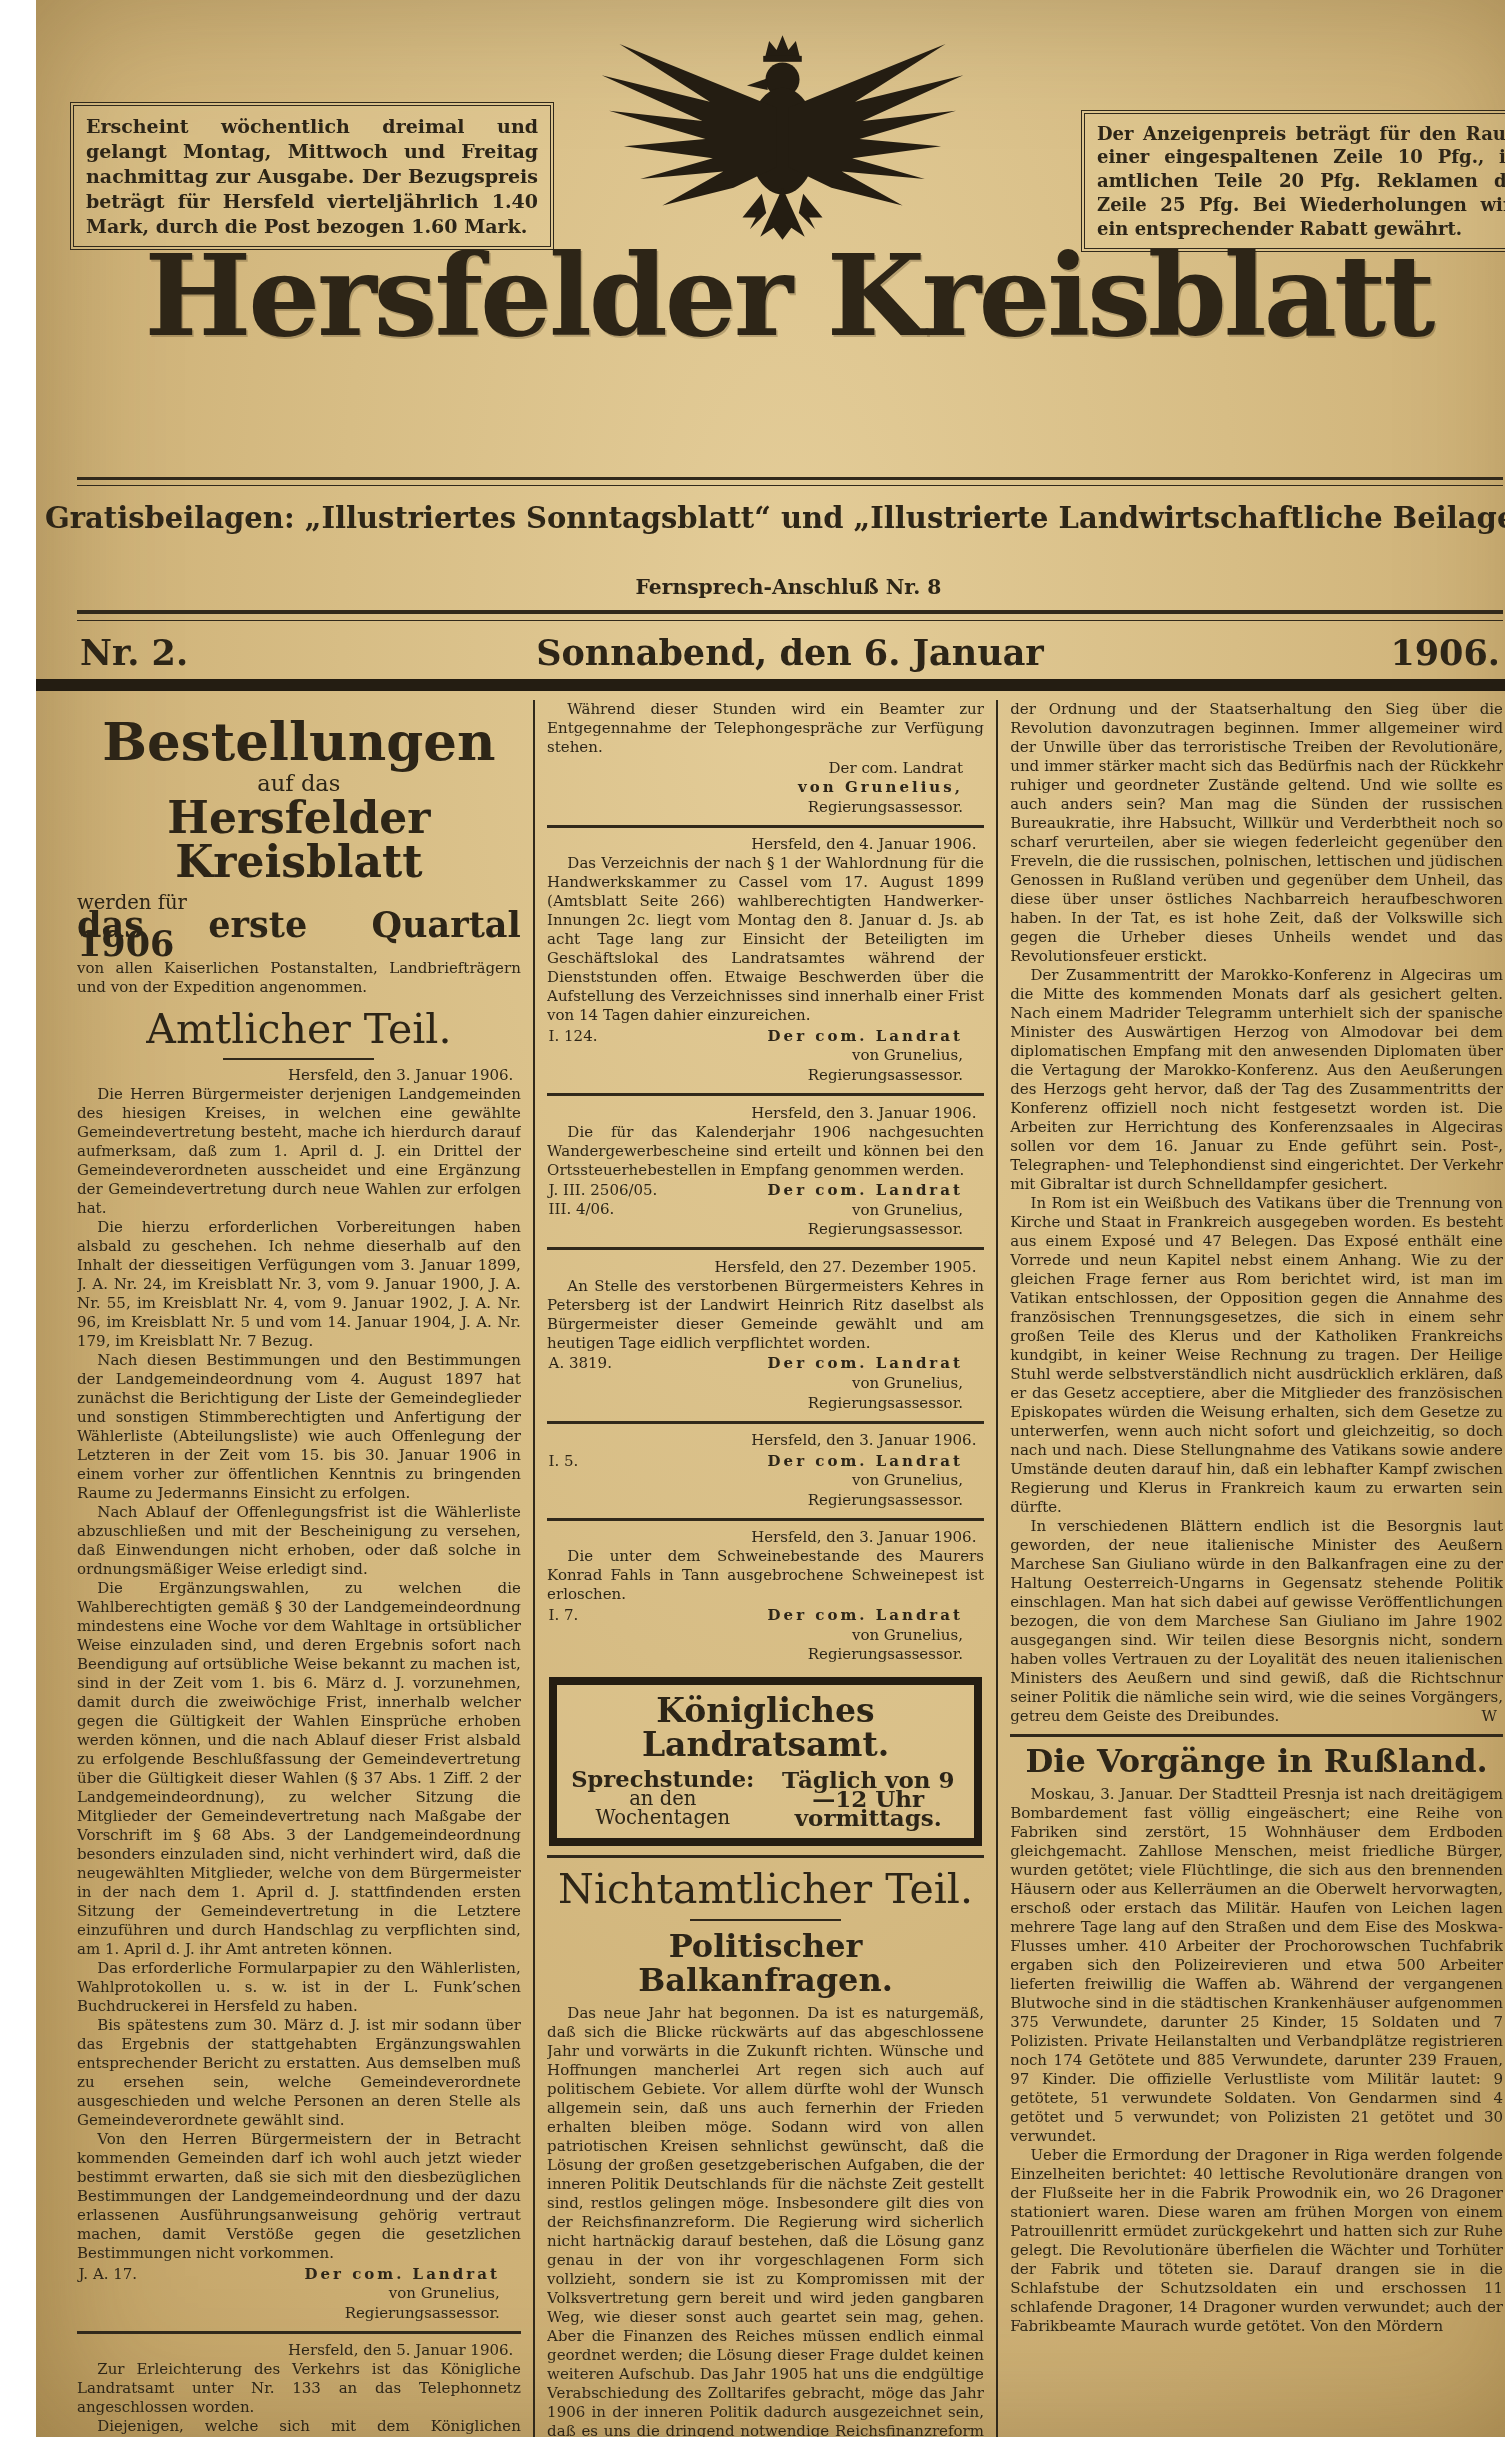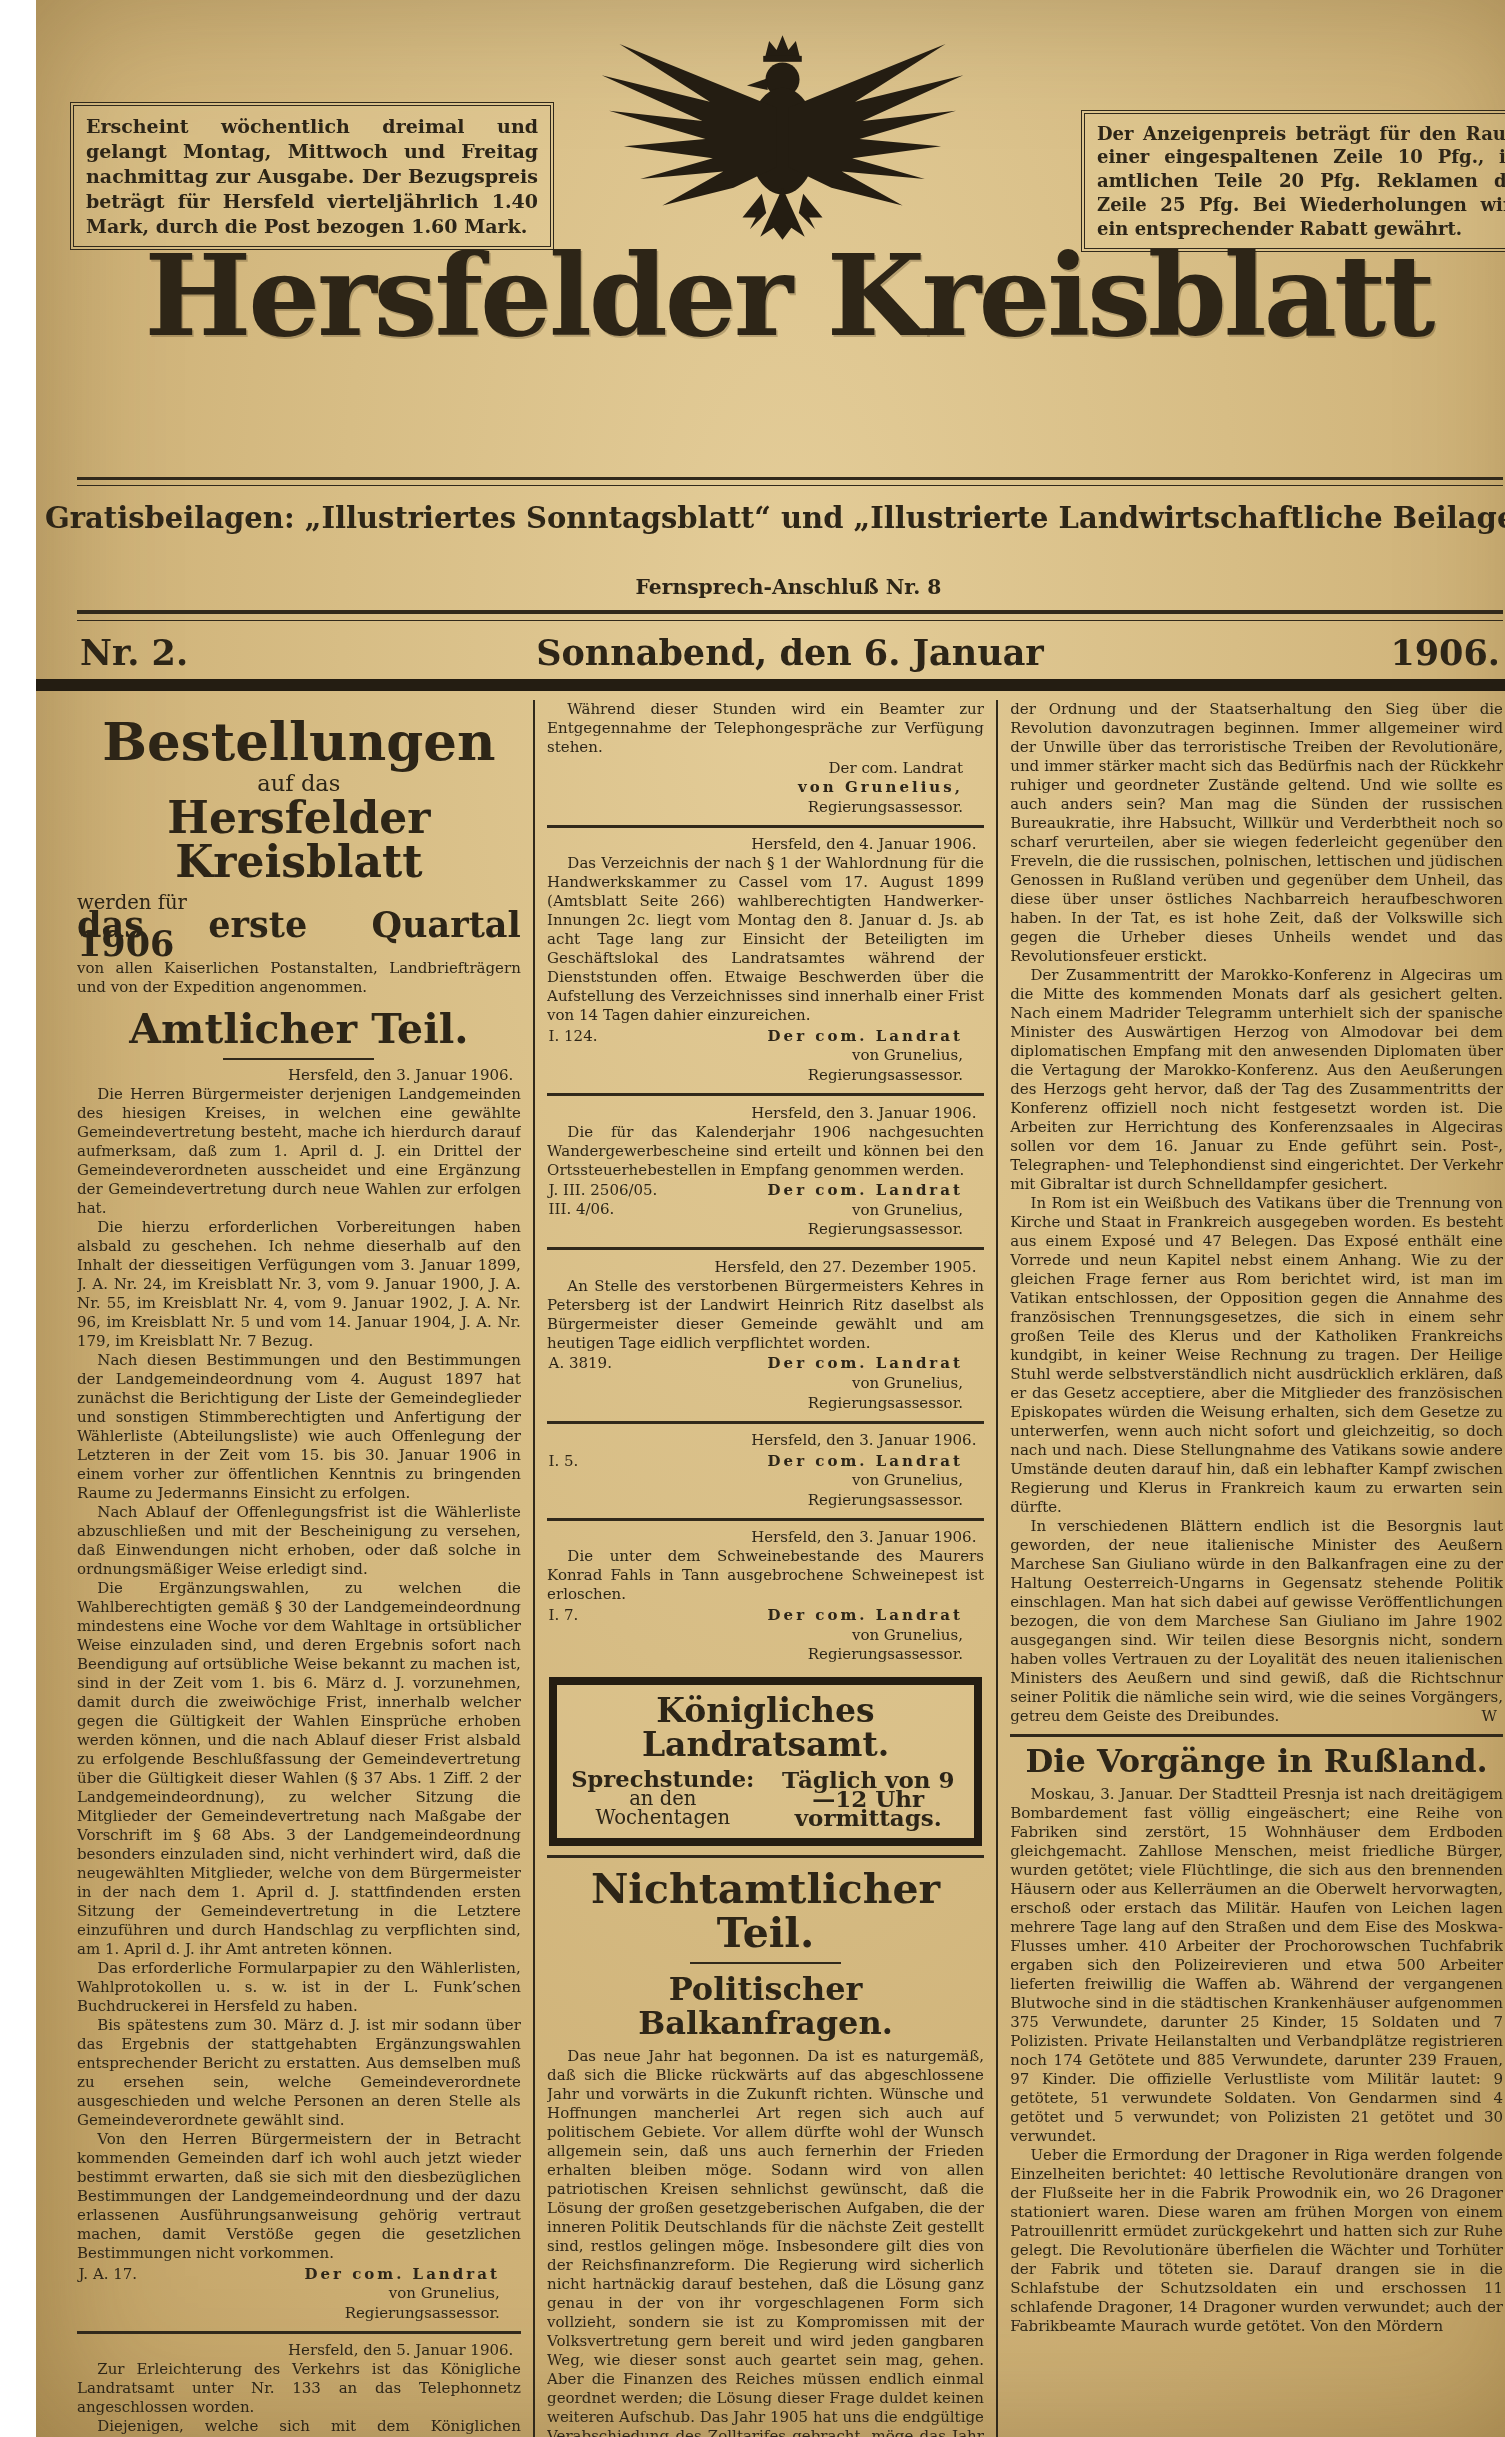--- a/index.html
+++ b/index.html
@@ -33,21 +33,21 @@
   .columns{position:absolute;top:700px;left:41px;width:1426px;height:1738px;display:flex;}
   .col{overflow:hidden;font-size:15px;line-height:19px;text-align:justify;height:100%;}
   .col-a{width:444px;} .col-b{width:437px;} .col-c{width:493px;}
   .colrule{width:2.3px;background:#31291b;margin:0 12px;height:100%;flex:none;}
   
   .p{margin:0;text-indent:1.35em;}
   .pn{margin:0;text-indent:0;}
   .dateline{text-align:right;padding-right:7.5px;margin-top:3px;}
   .rule{border:none;border-top:3px solid #31291b;margin:7.5px 0;}
   .h1wrap{margin:10.5px 0 6px;}
-  .h1{font-size:41px;font-weight:bold;text-align:center;line-height:1.05;text-indent:0;}
+  .h1{font-size:41px;font-weight:normal;text-align:center;line-height:1.05;text-indent:0;}
   .h1rule{width:151px;border-top:2.3px solid #31291b;margin:7.5px auto 6px;}
   .h2{font-size:32px;font-weight:bold;text-align:center;line-height:1.08;margin:7.5px 0 6px;text-indent:0;}
   .sig{position:relative;text-align:right;padding-right:21px;margin:1.5px 0 3px;min-height:19.6px;}
   .docket{position:absolute;left:1.5px;top:0;text-align:left;white-space:pre-line;}
   .sig-line{line-height:19.6px;}
   .sig-line:nth-child(2){letter-spacing:3px;font-weight:bold;}
   .disp1{font-size:53px;font-weight:bold;text-align:center;line-height:1.0;margin-top:15px;text-indent:0;}
   .disp-sub{font-size:22.6px;text-align:center;margin:6px 0 3px;text-indent:0;}
   .disp2{font-size:44px;font-weight:bold;text-align:center;line-height:1.0;text-indent:0;}
   .small-left{font-size:19.6px;margin-top:9px;text-indent:0;text-align:left;}

